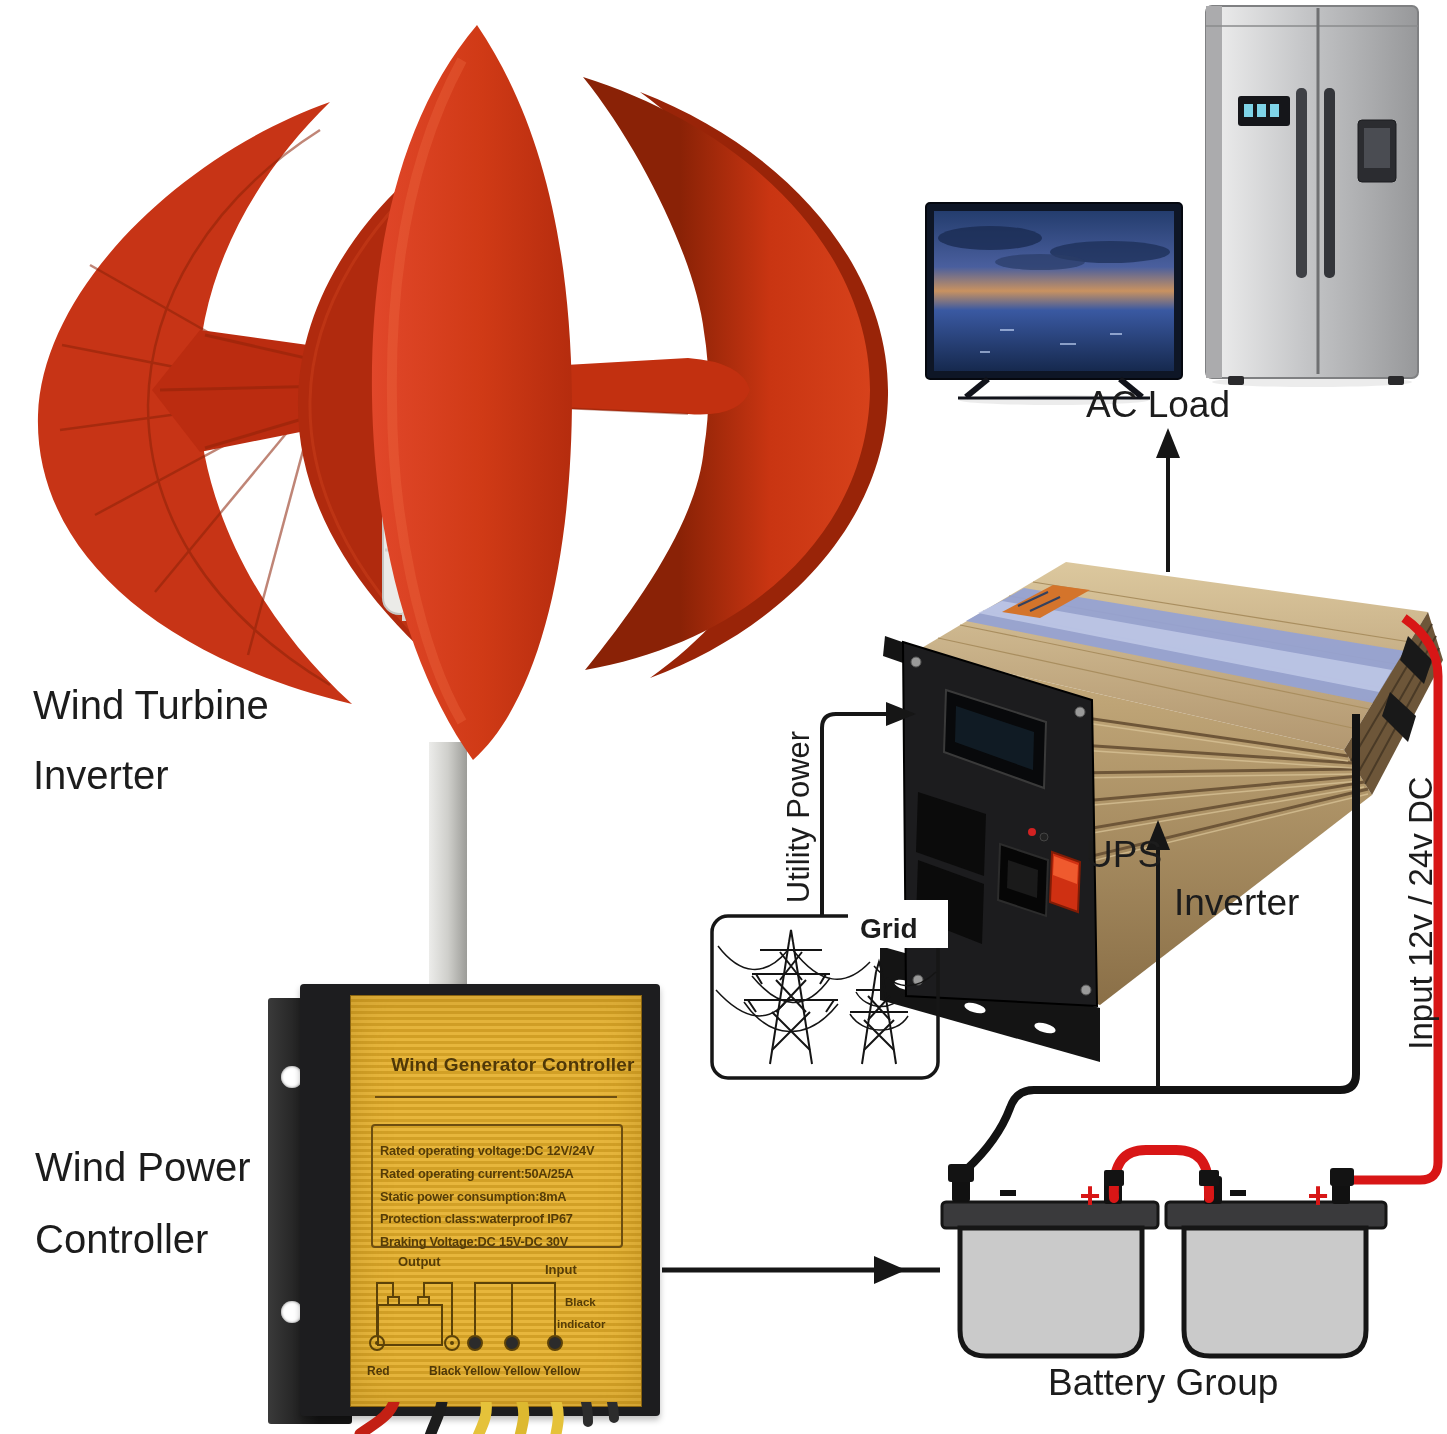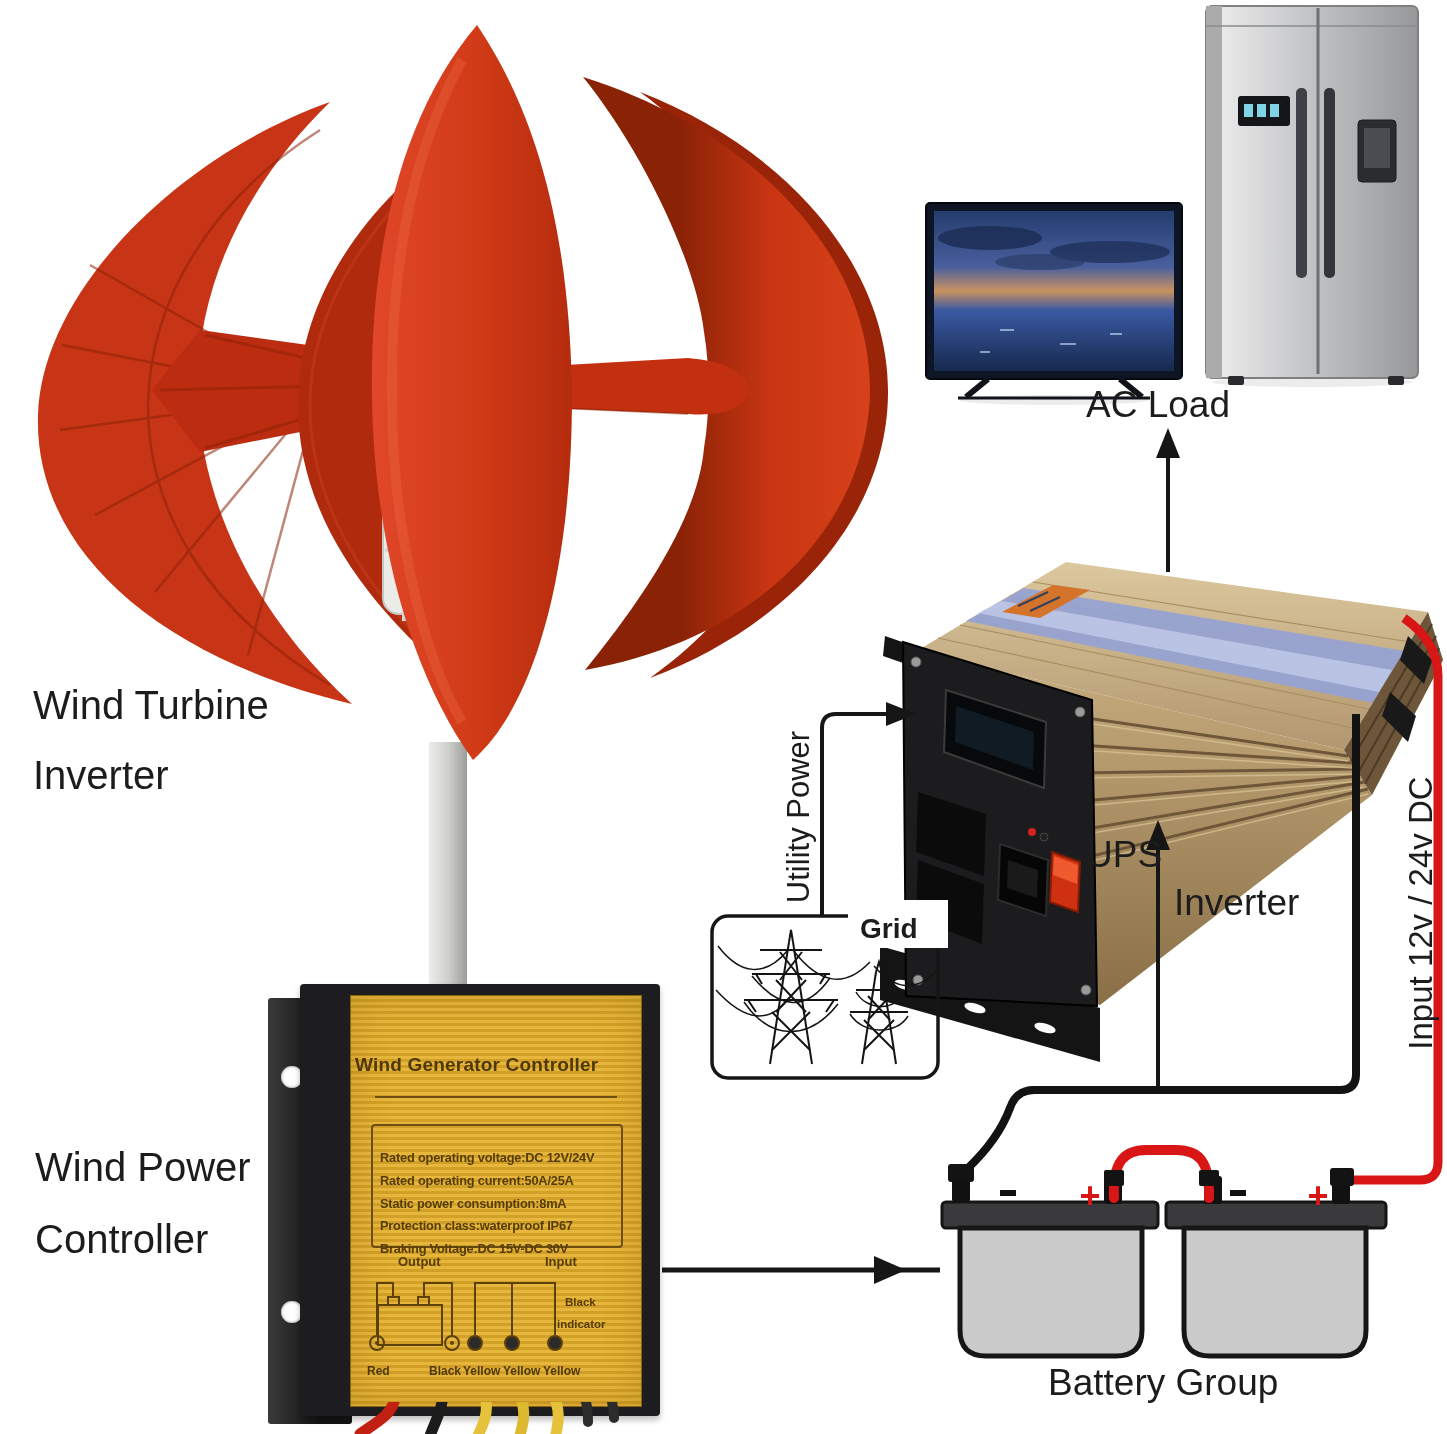--- a/index.html
+++ b/index.html
@@ -15,25 +15,25 @@
   .controller{position:absolute;left:268px;top:984px;width:392px;height:450px;}
   .ctl-bracket{position:absolute;left:0;top:14px;width:84px;height:426px;
                background:linear-gradient(90deg,#3a3a3a,#141414 60%);border-radius:3px;}
   .hole{position:absolute;width:22px;height:22px;border-radius:50%;background:#fff;
         box-shadow:inset 0 0 3px #777;}
   .ctl-box{position:absolute;left:32px;top:0;width:360px;height:432px;background:#1d1d1f;
            border-radius:4px;box-shadow:0 4px 6px rgba(0,0,0,.25);}
   .ctl-plate{position:absolute;left:82px;top:11px;width:290px;height:410px;
      background:repeating-linear-gradient(180deg,#e7b63c 0 3px,#d2a026 3px 6px);
      box-shadow:inset 0 0 40px rgba(120,80,0,.25);border:1px solid #8a6410;}
-  .ctl-title{position:absolute;left:4px;top:58px;width:100%;text-align:left;
+  .ctl-title{position:absolute;left:17px;top:58px;width:100%;text-align:center;
      font-size:19px;font-weight:bold;color:#4f3808;letter-spacing:.2px;}
   .ctl-rule{position:absolute;left:24px;right:24px;top:100px;height:2px;background:#6d4e10;}
   .ctl-specs{position:absolute;left:20px;top:128px;width:252px;height:124px;
-     border:2px solid #6d4e10;border-radius:4px;padding:21px 0 0 7px;box-sizing:border-box;}
+     border:2px solid #6d4e10;border-radius:4px;padding:14px 0 0 7px;box-sizing:border-box;}
   .ctl-specs div{font-size:12.8px;line-height:22.8px;color:#553c07;letter-spacing:-.2px;
      font-weight:bold;white-space:nowrap;}
   .ctl-io{position:absolute;font-size:13px;font-weight:bold;color:#553c07;margin-left:7px;}
   .ctl-work{position:absolute;font-size:11.5px;font-weight:bold;color:#553c07;}
   .ctl-wirelbl{position:absolute;top:368px;font-size:12px;font-weight:bold;color:#4f3808;}
   .ctl-schem{position:absolute;left:82px;top:287px;width:290px;height:96px;}
   .ctl-wires{position:absolute;left:82px;top:418px;width:290px;height:34px;}
 </style>
 </head>
 <body>
@@ -336,21 +336,21 @@
     <div class="ctl-title">Wind Generator Controller</div>
     <div class="ctl-rule"></div>
     <div class="ctl-specs">
       <div>Rated operating voltage:DC 12V/24V</div>
       <div>Rated operating current:50A/25A</div>
       <div>Static power consumption:8mA</div>
       <div>Protection class:waterproof IP67</div>
       <div>Braking Voltage:DC 15V-DC 30V</div>
     </div>
     <span class="ctl-io" style="left:40px;top:258px;">Output</span>
-    <span class="ctl-io" style="left:150px;top:258px;padding-left:37px;">Input</span>
+    <span class="ctl-io" style="left:150px;top:266px;padding-left:37px;">Input</span>
     <span class="ctl-work" style="left:214px;top:300px;">Black</span>
     <span class="ctl-work" style="left:206px;top:322px;">indicator</span>
     <span class="ctl-wirelbl" style="left:16px;">Red</span>
     <span class="ctl-wirelbl" style="left:78px;">Black</span>
     <span class="ctl-wirelbl" style="left:112px;">Yellow</span>
     <span class="ctl-wirelbl" style="left:152px;">Yellow</span>
     <span class="ctl-wirelbl" style="left:192px;">Yellow</span>
   </div>
   <svg class="ctl-schem" viewBox="0 0 290 96">
     <g stroke="#5c4208" stroke-width="2" fill="none">

